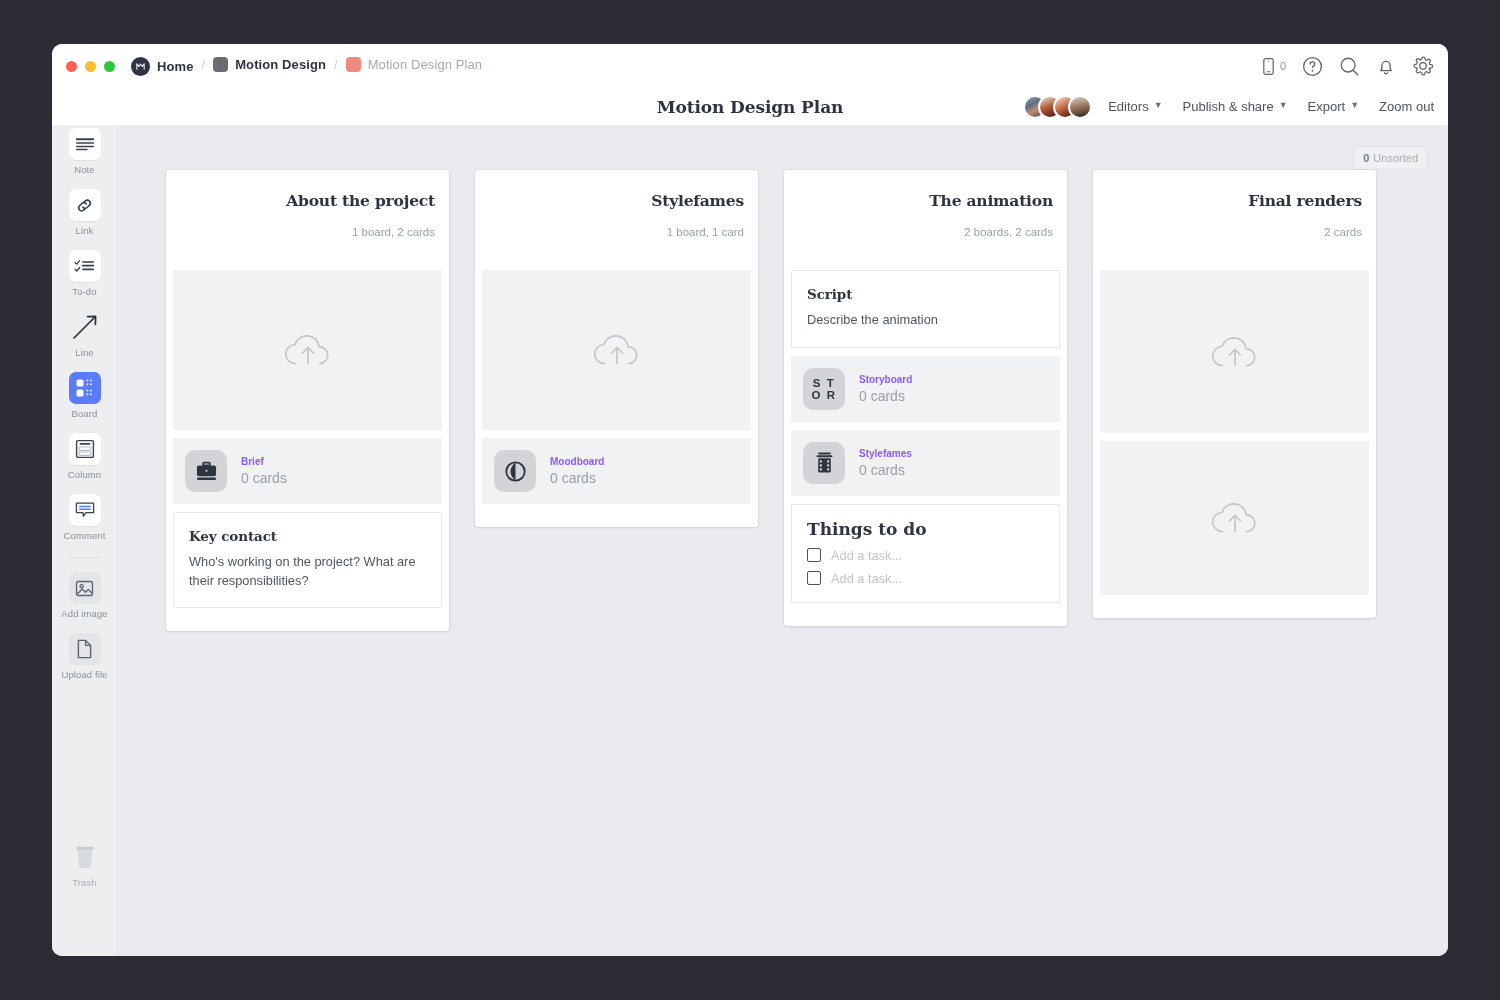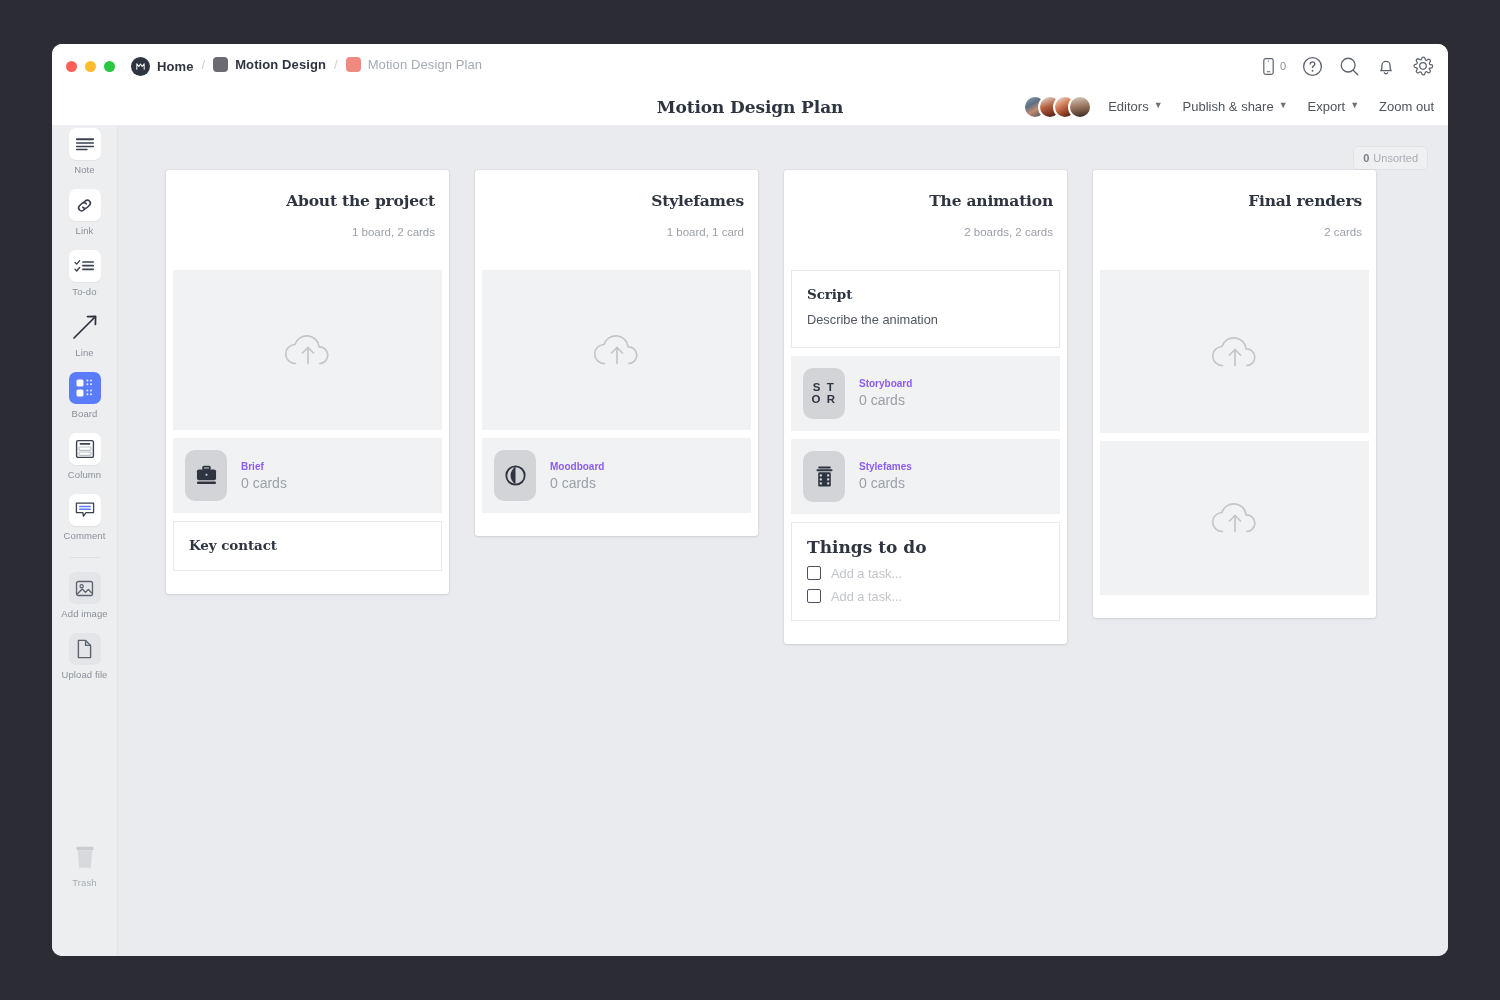--- a/index.html
+++ b/index.html
@@ -170,21 +170,21 @@
   .ph.h163 { height: 163px; }
   .ph.h154 { height: 154px; }
 
   
   .boardcard {
     background: #f1f2f3;
     display: flex; align-items: center; gap: 14px;
     padding: 12px 12px;
   }
   .bico {
-    width: 42px; height: 51px; border-radius: 10px;
+    width: 42px; height: 42px; border-radius: 10px;
     background: #d2d4d7;
     display: flex; align-items: center; justify-content: center;
     flex: 0 0 42px;
     color: #323a46;
   }
   .bico .stor {
     font-size: 11.5px; font-weight: 700; line-height: 12px;
     letter-spacing: 1.5px; text-align: center; color: #2e3440;
   }
   .bname { font-size: 10px; font-weight: 700; color: #8b5cf6; }
@@ -468,20 +468,21 @@
                   <circle cx="12" cy="10.2" r="1.1" fill="#d2d4d7"></circle>
                 </svg>
               </div>
               <div>
                 <div class="bname">Brief</div>
                 <div class="bcount">0 cards</div>
               </div>
             </div>
             <div class="note">
               <div class="note-title">Key contact</div>
+              <div class="note-text">Who's working on the project? What are their responsibilities?</div>
             </div>
           </div>
         </div>
 
         <div class="col">
           <div class="col-head">
             <div class="col-title">Stylefames</div>
             <div class="col-sub">1 board, 1 card</div>
           </div>
           <div class="col-body">

